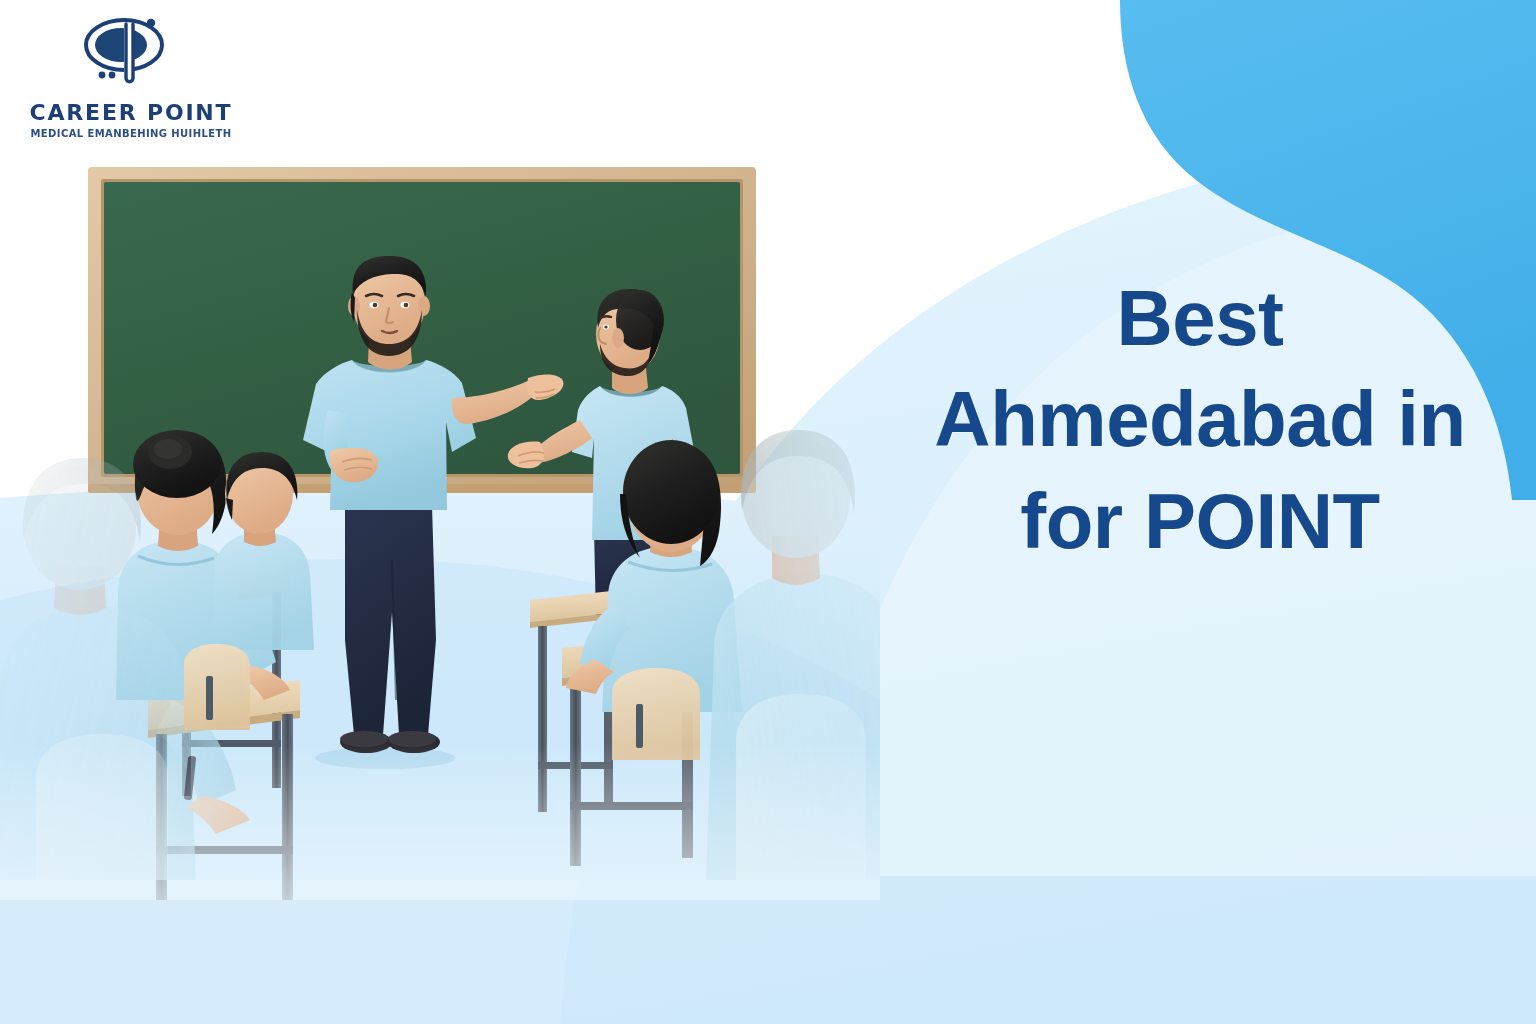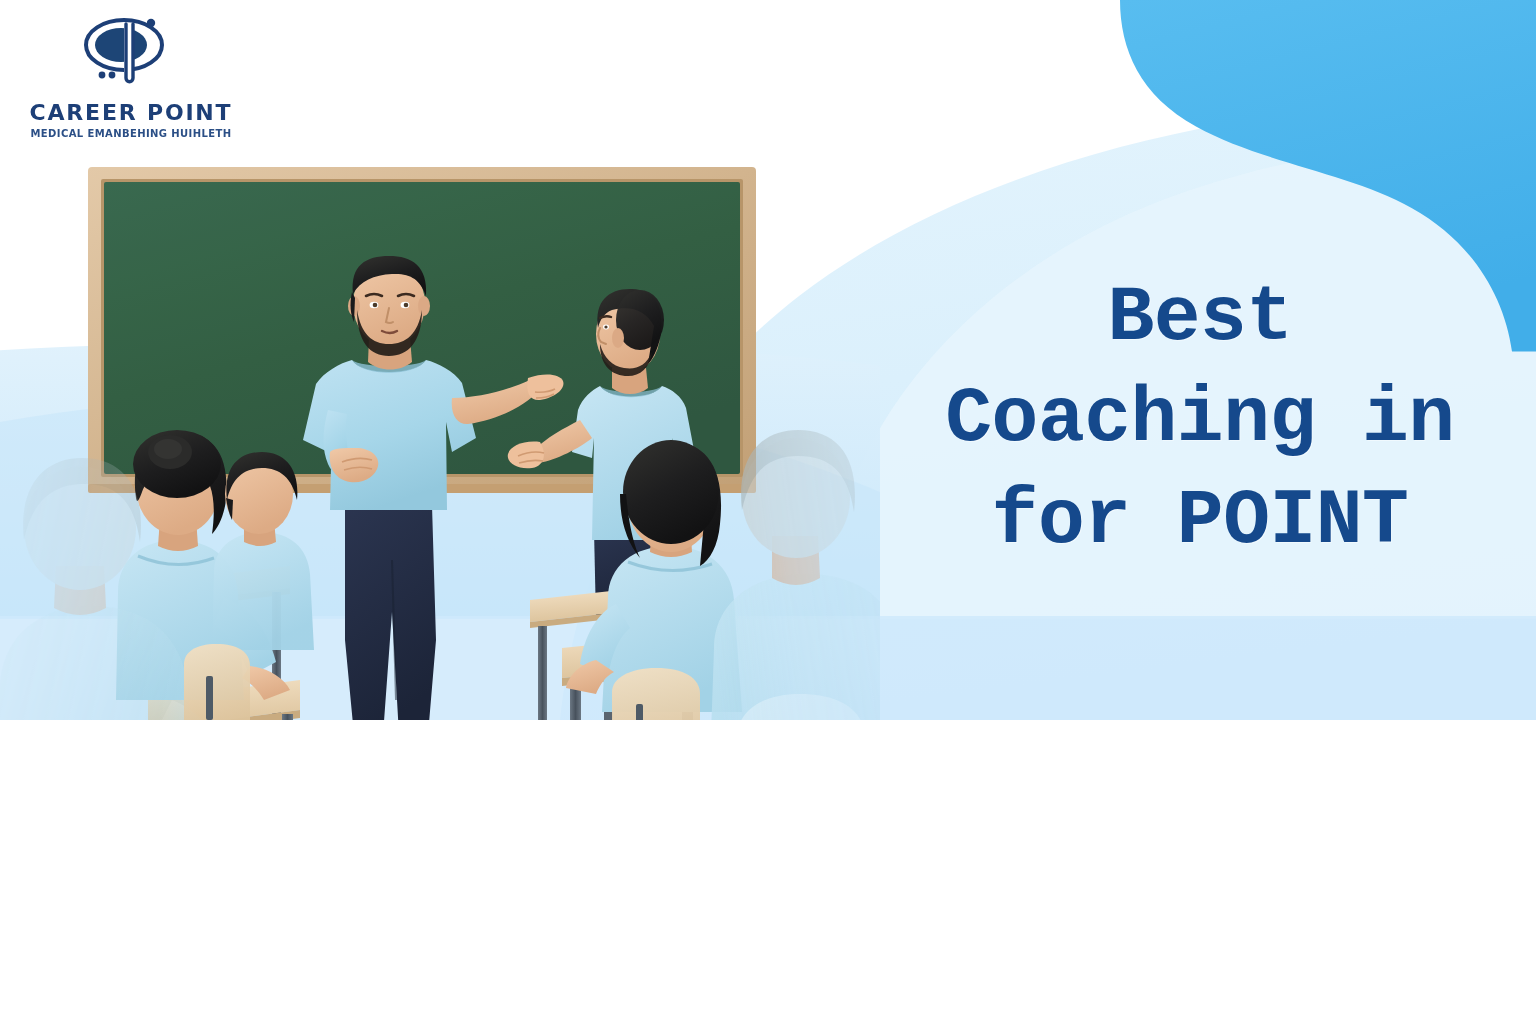--- a/index.html
+++ b/index.html
@@ -3,21 +3,21 @@
 <meta charset="utf-8">
 <style>
   * { margin:0; padding:0; box-sizing:border-box; }
   html,body { width:1536px; height:1024px; overflow:hidden; }
   body {
     font-family:"Liberation Sans", sans-serif;
     background:#ffffff;
     position:relative;
   }
 
-  #stage { position:absolute; inset:0; width:1536px; height:720px; overflow:hidden; background:#fca5a5; }
+  #stage { position:absolute; inset:0; width:1536px; height:1024px; overflow:hidden; background:#fca5a5; }
 
   
   .bg-layer { position:absolute; inset:0; width:100%; height:100%; }
 
   
   #logo { position:absolute; left:16px; top:8px; width:230px; height:140px; }
   #logo-mark { position:absolute; left:62px; top:4px; width:92px; height:80px; }
   #logo-name {
     position:absolute; left:0; top:92px; width:230px;
     text-align:center; font-size:22px; font-weight:700;
@@ -37,21 +37,21 @@
   
   #headline {
     position:absolute; left:880px; top:268px; width:640px;
     text-align:center;
     color:#15498c;
     font-size:78px;
     font-weight:700;
     line-height:1.30;
     letter-spacing:-0.5px;
     text-shadow:1px 1px 0 rgba(255,255,255,0.45);
-    font-family:Liberation Mono, monospace;
+    font-family:Liberation Sans, sans-serif;
   }
   #headline .hl-line { display:block; white-space:nowrap; }
 </style>
 </head>
 <body>
 
 <div id="stage">
 
   <svg class="bg-layer" viewBox="0 0 1536 1024" preserveAspectRatio="none">
     <defs>
@@ -467,17 +467,17 @@
     <g>
       <path d="M 612,692 C 612,678 630,668 656,668 C 684,668 700,678 700,694 L 700,760 L 612,760 Z" fill="url(#woodG)" opacity="0.95"></path>
       <rect x="636" y="704" width="7" height="44" rx="2" fill="#4e5a66"></rect>
     </g>
 
     <rect x="0" y="640" width="880" height="260" fill="url(#ghostFade)" opacity="0.75"></rect>
   </svg>
 
   <div id="headline">
     <span class="hl-line">Best</span>
-    <span class="hl-line">Coaching in</span>
+    <span class="hl-line">Ahmedabad in</span>
     <span class="hl-line">for POINT</span>
   </div>
 
 </div>
 
 </body></html>

